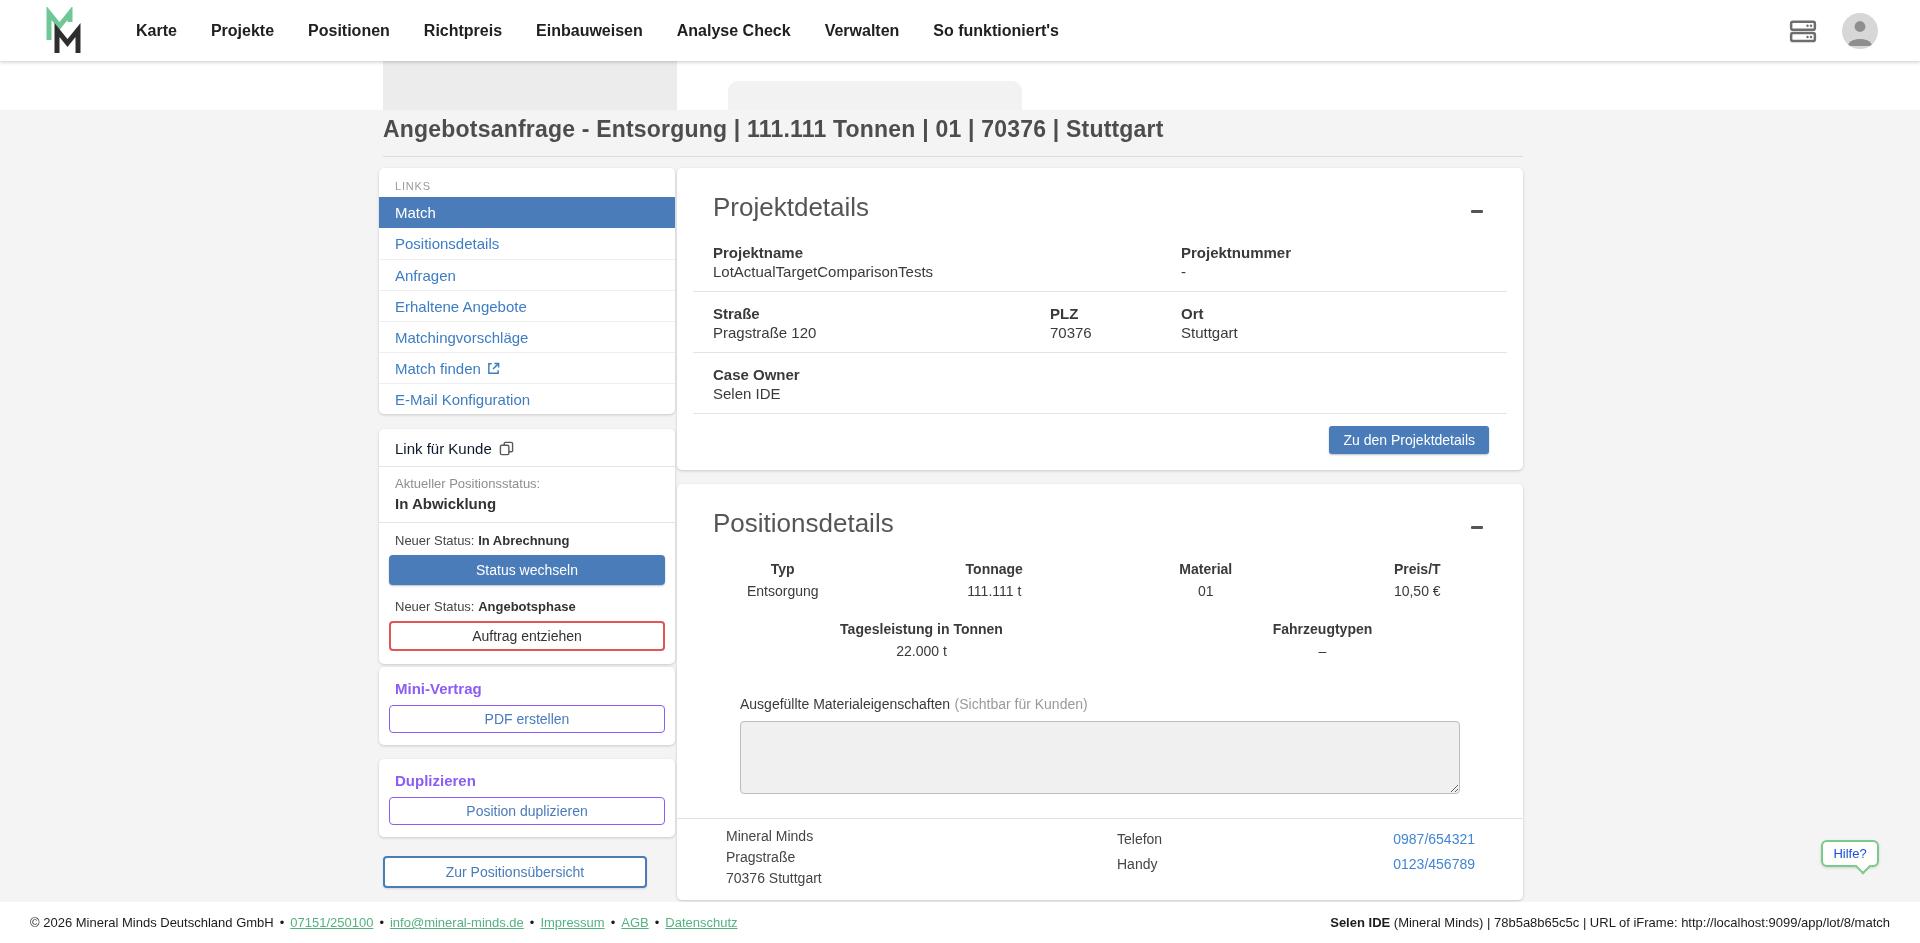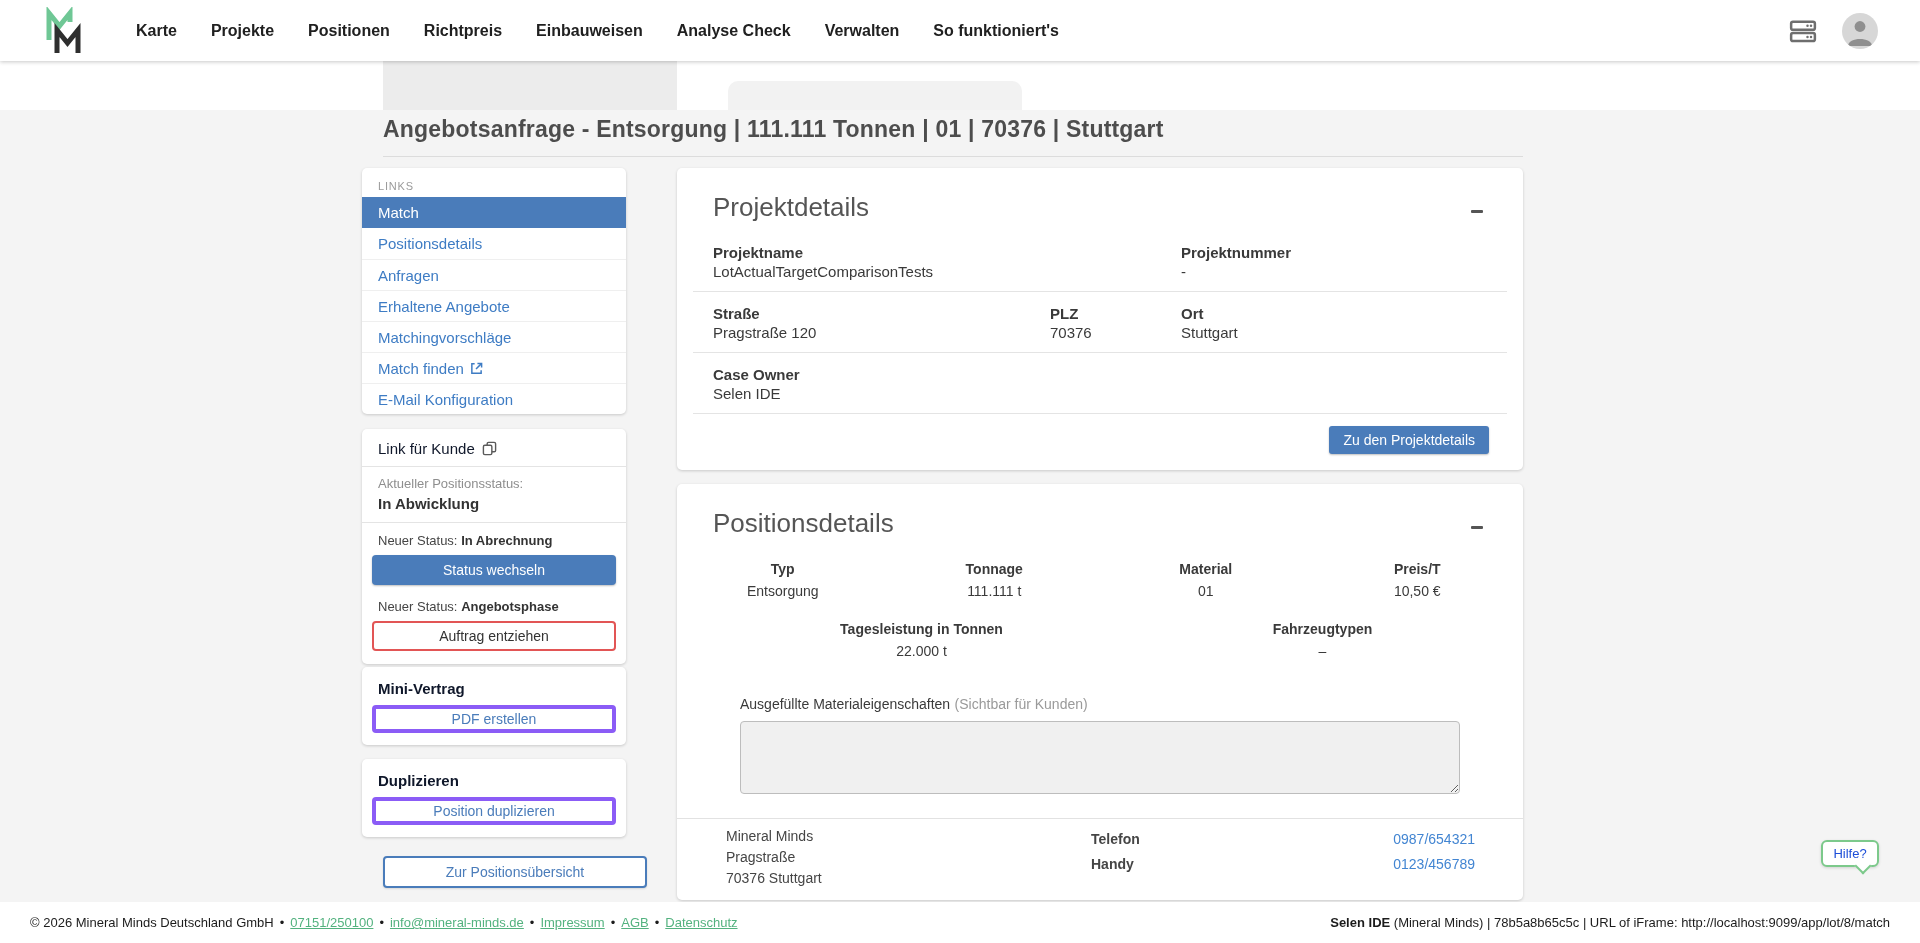--- a/index.html
+++ b/index.html
@@ -42,21 +42,21 @@
   .title-divider { position:absolute; left:383px; top:156px; width:1140px; height:1px; background:#dcdcdc; }
 
   
   .card {
     position:absolute; background:#fff; border-radius:5px;
     box-shadow:0 1px 3px rgba(0,0,0,.18);
   }
   .divider { height:1px; background:#e4e4e4; }
 
   
-  .sb { left:362px; width:264px; }
+  .sb { left:379px; width:296px; }
   .card-links { top:168px; overflow:hidden; }
   .links-header { padding:12px 16px 5px; font-size:11px; letter-spacing:.8px; color:#9b9b9b; }
   .links-list { list-style:none; }
   .links-list li {
     height:31px; line-height:31px; padding:0 16px; font-size:15px;
     color:#3e7cc4; cursor:pointer; border-top:1px solid #efefef;
     display:flex; align-items:center; gap:6px; white-space:nowrap;
   }
   .links-list li:first-child { border-top:none; }
   .links-list li.active { background:#4a7cba; color:#fff; border-top:none; font-weight:500; }
@@ -73,26 +73,26 @@
   .btn { display:block; border-radius:4px; font-size:14px; cursor:pointer; font-family:inherit; text-align:center; }
   .btn-primary {
     background:#4a7cba; color:#fff; border:none; height:30px;
     width:calc(100% - 20px); margin:7px 10px 0; box-shadow:0 1px 2px rgba(0,0,0,.25);
   }
   .btn-danger {
     background:#fff; color:#333; border:2px solid #e25555; height:30px;
     width:calc(100% - 20px); margin:7px 10px 13px;
   }
   .btn-outline {
-    background:#fff; color:#4a7cba; border:4px solid #8b5cf6; height:28px;
+    background:#fff; color:#4a7cba; border:1px solid #8b5cf6; height:28px;
     width:calc(100% - 20px); margin:8px 10px 12px;
   }
   .card-mini { top:667px; }
   .card-dup { top:759px; }
-  .sb-card-title { padding:13px 16px 0; font-size:15px; font-weight:700; color:#0f172a; }
+  .sb-card-title { padding:13px 16px 0; font-size:15px; font-weight:700; color:#8b5cf6; }
 
   .overview-btn {
     position:absolute; left:383px; top:856px; width:264px; height:32px;
     background:#fff; border:2px solid #4a7cba; border-radius:4px;
     color:#4a7cba; font-size:14px; font-family:inherit; cursor:pointer;
     box-shadow:0 1px 2px rgba(0,0,0,.12);
   }
 
   
   .main { left:677px; width:846px; }
@@ -126,21 +126,21 @@
   .material .m-label { font-size:14px; font-weight:400; color:#3a3a3a; }
   .material .m-hint { font-size:14px; font-weight:400; color:#9a9a9a; }
   .material textarea {
     display:block; margin-top:8px; width:720px; height:73px;
     background:#f0f0f0; border:1px solid #bdbdbd; border-radius:4px;
     resize:both; font-family:inherit; font-size:14px; padding:6px 8px; color:#333;
   }
   .contact-divider { margin-top:24px; height:1px; background:#e2e2e2; }
   .contact { position:relative; padding:7px 48px 0 49px; font-size:14px; color:#454545; }
   .contact .addr div { line-height:21px; }
-  .contact .c-mid { position:absolute; left:414px; top:8px;font-weight:bold; }
+  .contact .c-mid { position:absolute; left:440px; top:8px; }
   .contact .c-mid div { line-height:25px; }
   .contact .c-right { position:absolute; right:48px; top:8px; text-align:right; }
   .contact .c-right div { line-height:25px; }
   .contact a { color:#4285d2; text-decoration:none; cursor:pointer; }
 
   
   .help {
     position:absolute; left:1821px; top:840px; width:58px; height:27px;
     background:#fff; border:2px solid #7cc98b; border-radius:6px;
     display:flex; align-items:center; justify-content:center;

